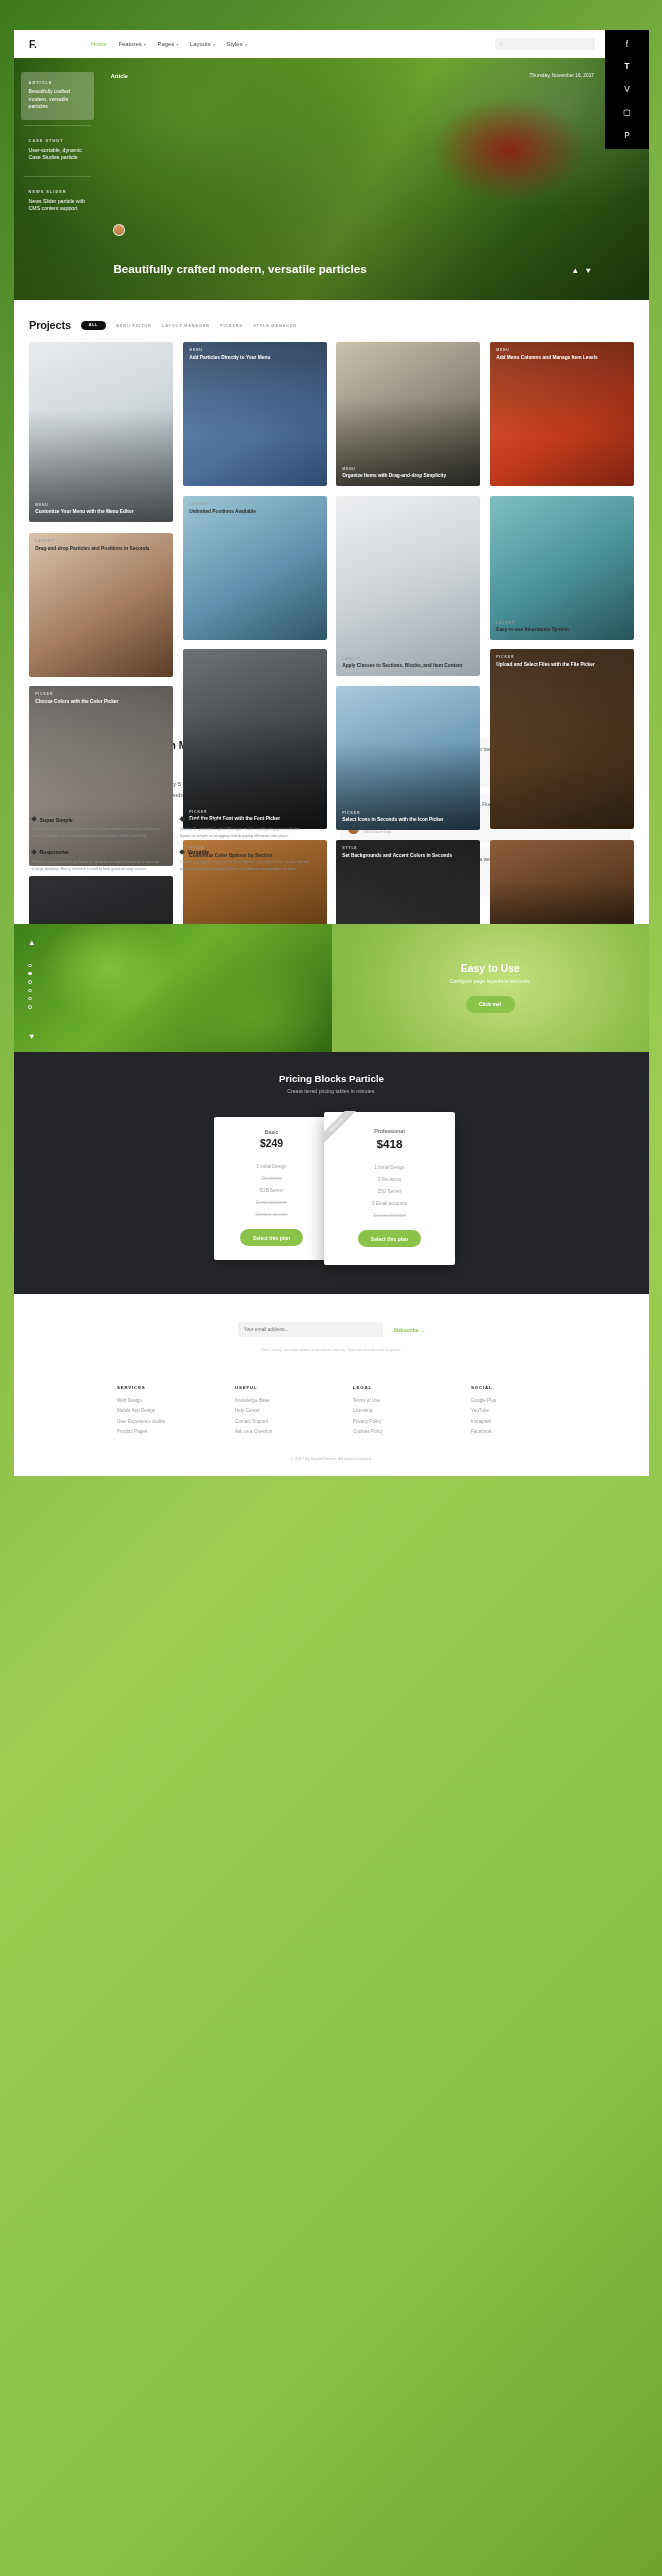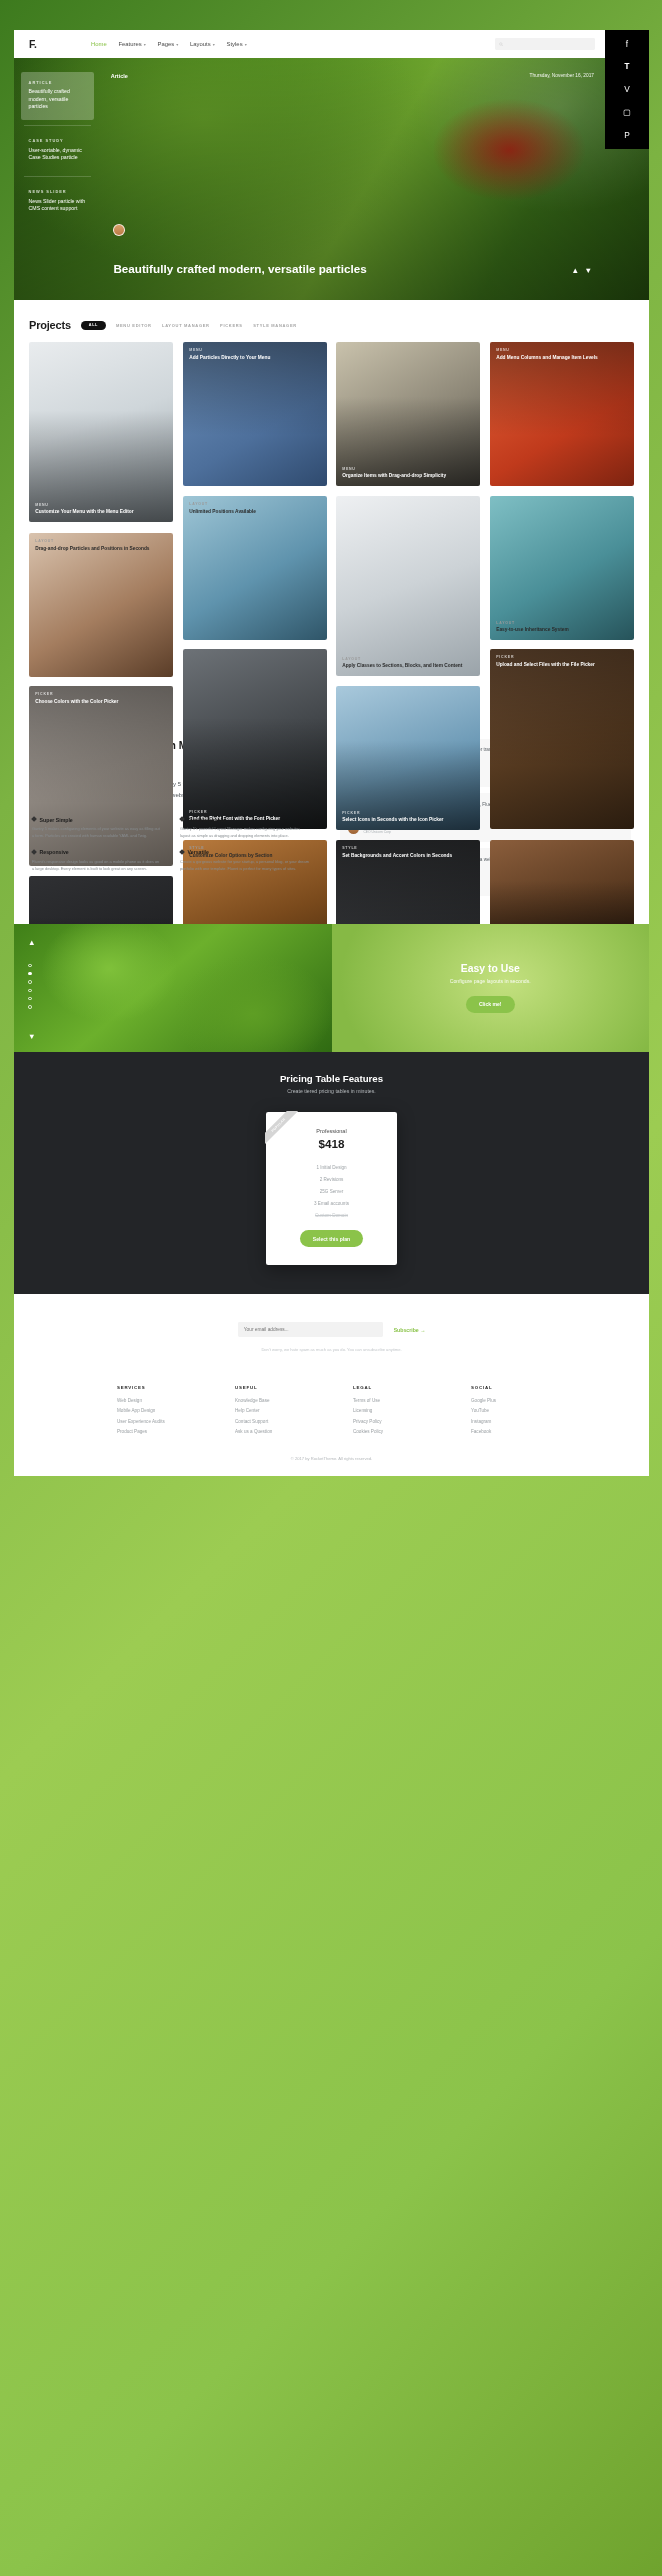--- a/index.html
+++ b/index.html
@@ -434,23 +434,36 @@
         </div>
     </div>
     <div class="easy-r">
       <div class="easy-h">Easy to Use</div>
       <div class="easy-s">Configure page layouts in seconds.</div>
       <button class="btn-green">Click me!</button>
     </div>
   </div>
 
   <div class="pricing">
-    <div class="pr-h">Pricing Table Features</div>
+    <div class="pr-h">Pricing Blocks Particle</div>
     <div class="pr-s">Create tiered pricing tables in minutes.</div>
     <div class="plans" id="plans">
+        <div class="plan ">
+    
+    <div class="plan-n">Basic</div>
+    <div class="plan-p">$249</div>
+    <ul>
+      <li class="">1 Initial Design</li>
+            <li class="off">Revisions</li>
+            <li class="">5GB Server</li>
+            <li class="off">Email accounts</li>
+            <li class="off">Custom domain</li>
+    </ul>
+    <button class="btn-green">Select this plan</button>
+  </div>
         <div class="plan pop">
     <div class="ribbon">
             <span>POPULAR</span>
           </div>
     <div class="plan-n">Professional</div>
     <div class="plan-p">$418</div>
     <ul>
       <li class="">1 Initial Design</li>
             <li class="">2 Revisions</li>
             <li class="">25G Server</li>

